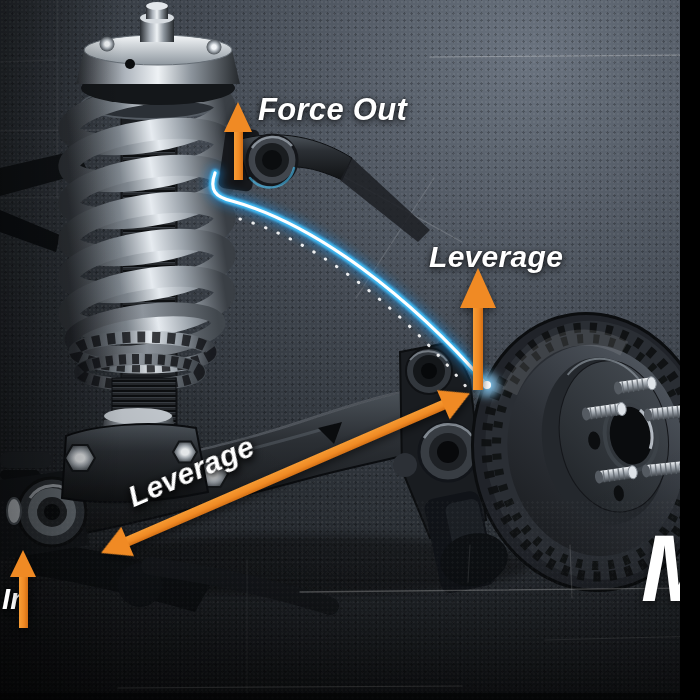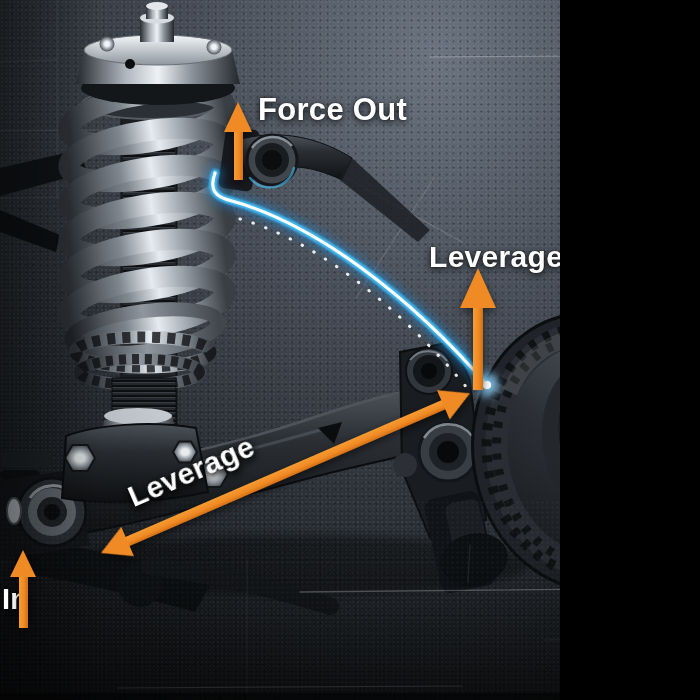--- a/index.html
+++ b/index.html
@@ -5,22 +5,23 @@
   :root{
     --arrow-orange:#F08A24;
     --arrow-orange-dark:#D26F15;
     --glow-blue:#41BDF8;
     --glow-blue-deep:#1E88D8;
     --label-white:#FFFFFF;
   }
   *{margin:0;padding:0;box-sizing:border-box;}
   body{background:#000;font-family:"Liberation Sans",sans-serif;}
   .canvas{
-    position:relative;width:560px;height:700px;overflow:hidden;
+    position:relative;width:680px;height:700px;overflow:hidden;
     background:radial-gradient(140% 120% at 78% 8%, #6a737f 0%, #4a515b 28%, #2b3036 55%, #191c20 78%, #121417 100%);
+    font-style:italic;
   }
   
   .canvas::before{
     content:"";position:absolute;inset:0;z-index:0;
     background-image:
       radial-gradient(rgba(255,255,255,.05) 1px, transparent 1.3px),
       radial-gradient(rgba(0,0,0,.22) 1px, transparent 1.3px);
     background-size:4px 4px,7px 7px;background-position:0 0,2px 3px;
   }
   .grain-bottom{

